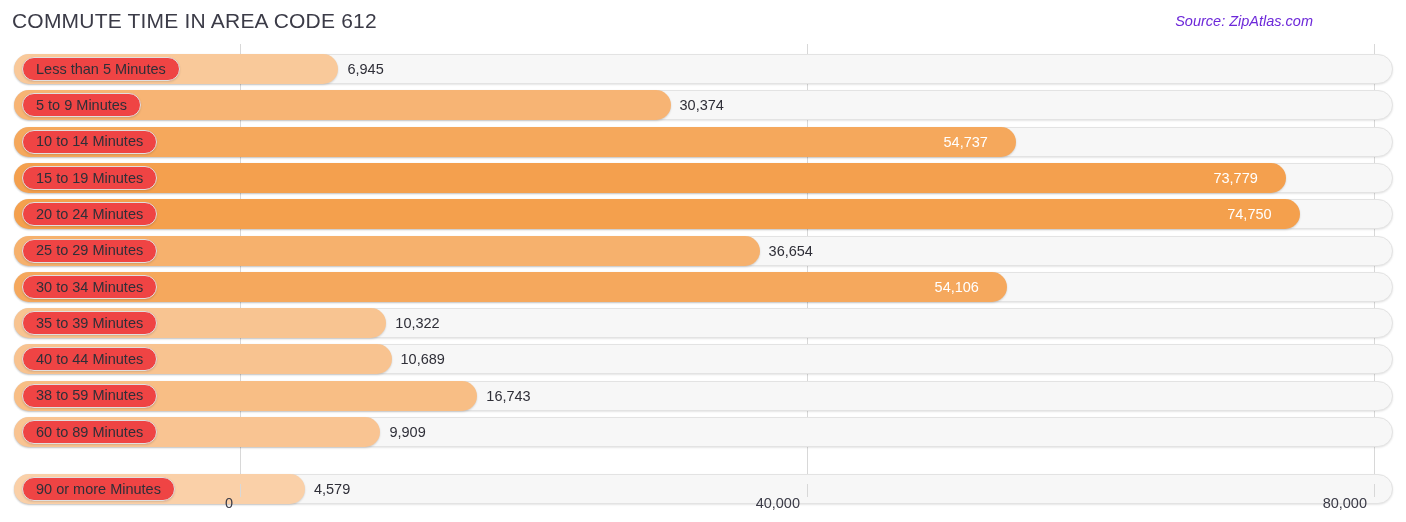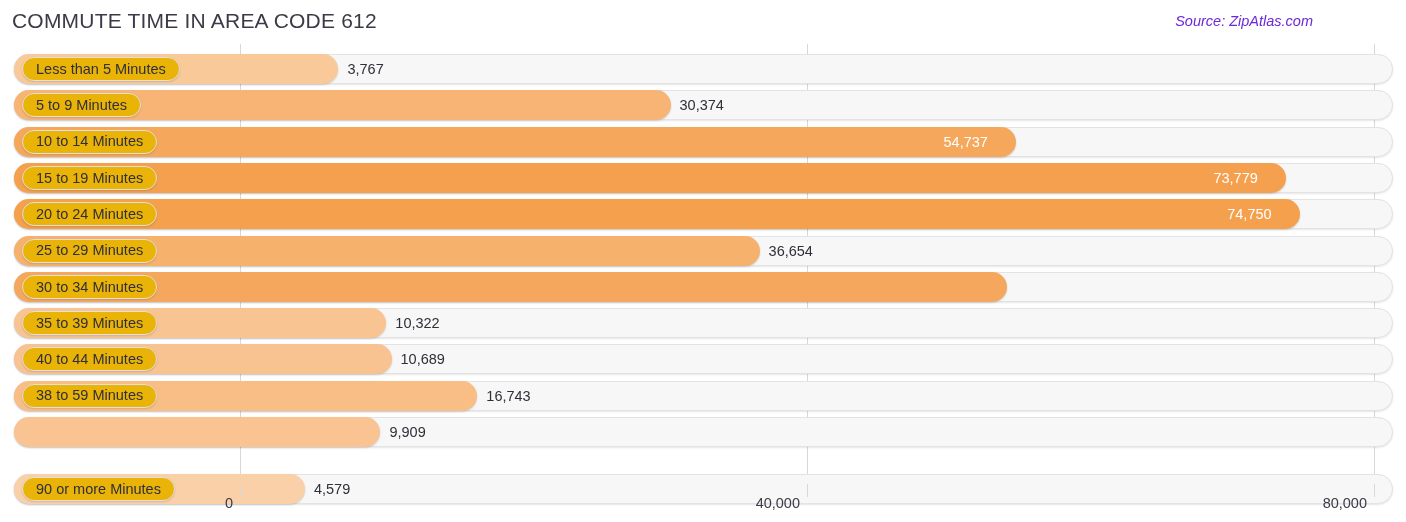--- a/index.html
+++ b/index.html
@@ -89,21 +89,21 @@
 
   
   .cat-pill {
     position: absolute;
     left: 22px;
     top: 3px;
     height: 24px;
     display: flex;
     align-items: center;
     padding: 0 13px;
-    background: #eab308;
+    background: #ef4444;
     border: 1px solid #e0e0e0;
     border-radius: 12px;
     box-shadow: 0 1px 2px rgba(0,0,0,0.13);
     white-space: nowrap;
     box-sizing: border-box;
   }
   .cat-pill span {
     font-size: 14.5px;
     color: #2f2f38;
     line-height: 1;
@@ -158,21 +158,21 @@
       <div class="gridline" style="left: 806.5px;"></div>
       <div class="gridline" style="left: 1373.5px;"></div>
     </div>
   <div id="rows">
       <div class="row" style="top: 10px;">
         <div class="track"></div>
         <div class="bar" style="width: 324.445px; background: rgb(249, 201, 154);"></div>
         <div class="cat-pill">
           <span>Less than 5 Minutes</span>
         </div>
-        <div class="val outside" style="left: 347.445px;">3,767</div>
+        <div class="val outside" style="left: 347.445px;">6,945</div>
       </div>
       <div class="row" style="top: 46.3px;">
         <div class="track"></div>
         <div class="bar" style="width: 656.551px; background: rgb(247, 180, 116);"></div>
         <div class="cat-pill">
           <span>5 to 9 Minutes</span>
         </div>
         <div class="val outside" style="left: 679.551px;">30,374</div>
       </div>
       <div class="row" style="top: 82.6px;">
@@ -206,20 +206,21 @@
           <span>25 to 29 Minutes</span>
         </div>
         <div class="val outside" style="left: 768.57px;">36,654</div>
       </div>
       <div class="row" style="top: 227.8px;">
         <div class="track"></div>
         <div class="bar" style="width: 992.953px; background: rgb(245, 168, 93);"></div>
         <div class="cat-pill">
           <span>30 to 34 Minutes</span>
         </div>
+        <div class="val inside" style="left: 0px; width: 992.953px; justify-content: flex-end; padding-right: 14px; box-sizing: border-box;">54,106</div>
       </div>
       <div class="row" style="top: 264.1px; border-radius: 14px;">
         <div class="track"></div>
         <div class="bar" style="width: 372.314px; background: rgb(248, 196, 145);"></div>
         <div class="cat-pill">
           <span>35 to 39 Minutes</span>
         </div>
         <div class="val outside" style="left: 395.314px;">10,322</div>
       </div>
       <div class="row" style="top: 300.4px;">
@@ -234,20 +235,23 @@
         <div class="track"></div>
         <div class="bar" style="width: 463.332px; background: rgb(248, 190, 133);"></div>
         <div class="cat-pill">
           <span>38 to 59 Minutes</span>
         </div>
         <div class="val outside" style="left: 486.332px;">16,743</div>
       </div>
       <div class="row" style="top: 373px;">
         <div class="track"></div>
         <div class="bar" style="width: 366.46px; background: rgb(249, 196, 146);"></div>
+        <div class="cat-pill">
+          <span>60 to 89 Minutes</span>
+        </div>
         <div class="val outside" style="left: 389.46px;">9,909</div>
       </div>
       <div class="row" style="top: 430px; padding-left: 15px;">
         <div class="track"></div>
         <div class="bar" style="width: 290.907px; background: rgb(250, 208, 168);"></div>
         <div class="cat-pill">
           <span>90 or more Minutes</span>
         </div>
         <div class="val outside" style="left: 313.907px;">4,579</div>
       </div>

